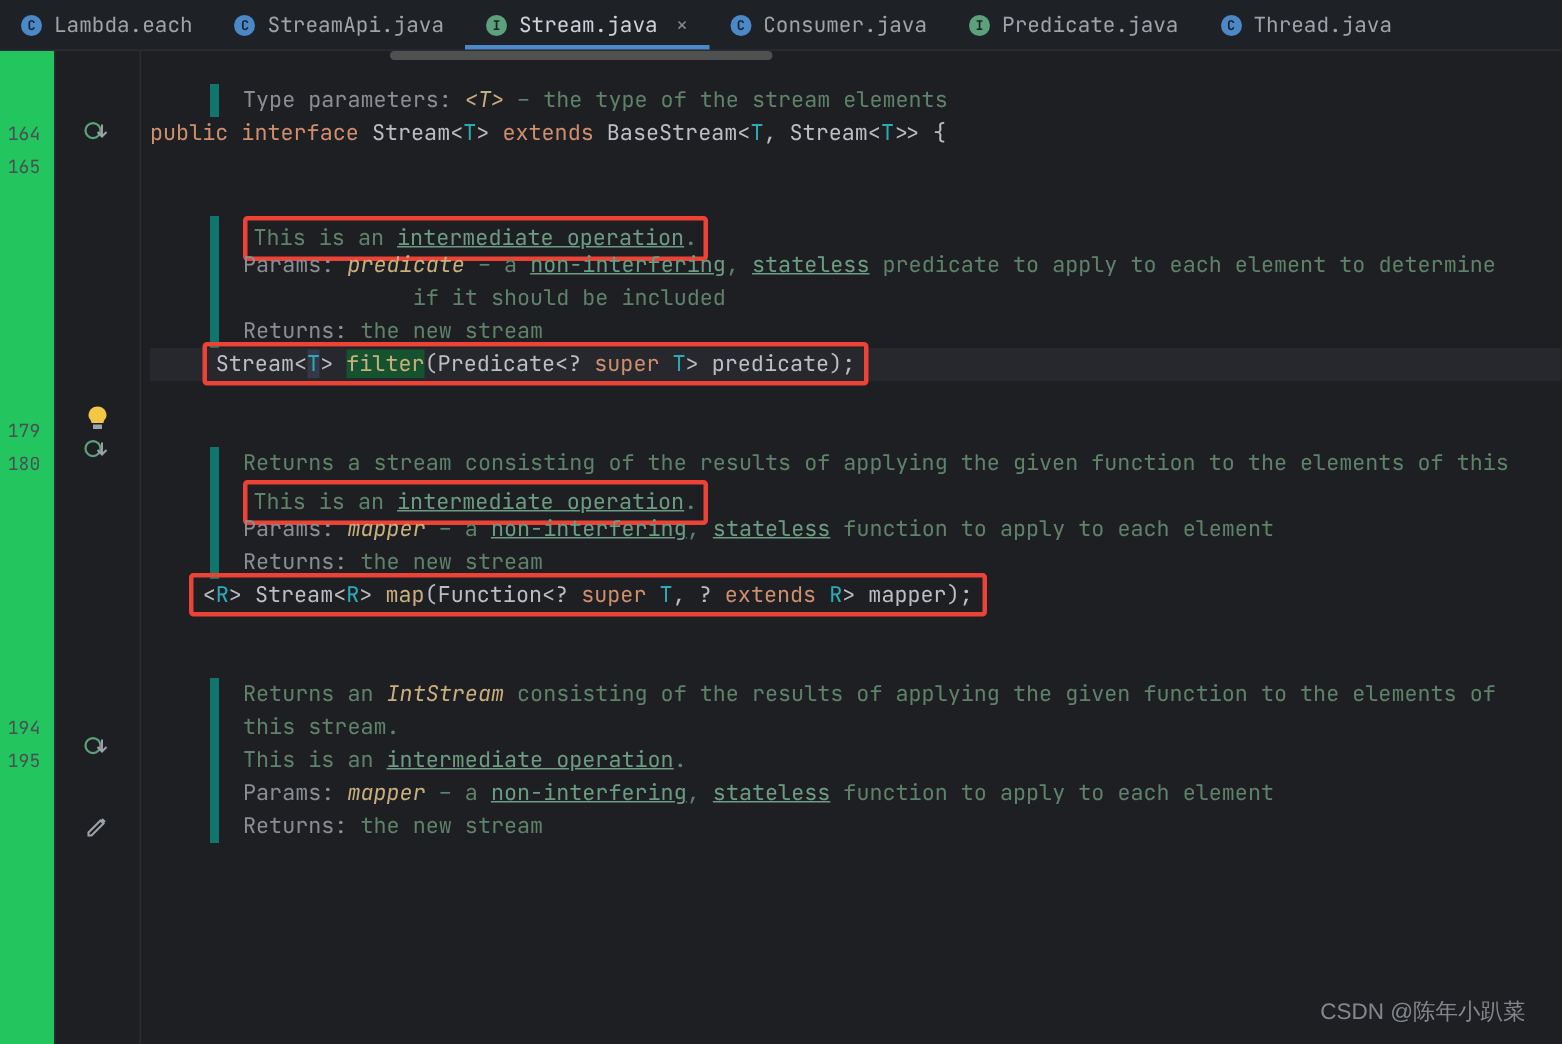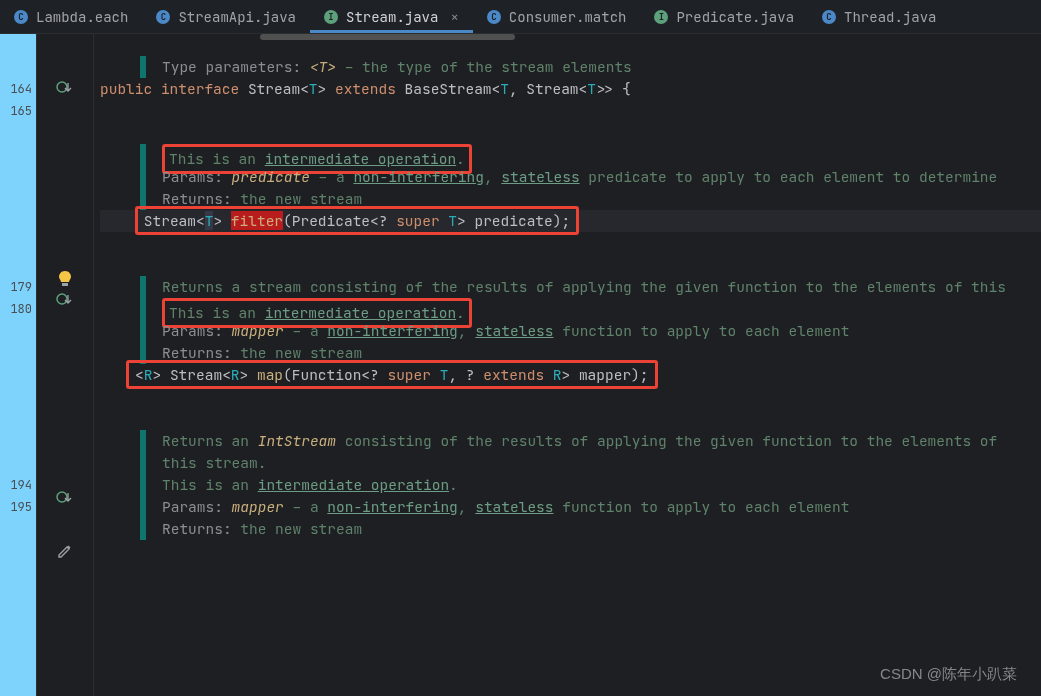--- a/index.html
+++ b/index.html
@@ -56,23 +56,23 @@
     color: #888;
     font-size: 14px;
     margin-left: 4px;
   }
   .editor-wrap {
     display: flex;
     height: calc(100% - 34px);
   }
   .gutter {
     width: 36px;
-    background: #7dd3fc;
+    background: #22c55e;
     color: #4b4e55;
-    text-align: right;
+    text-align: center;
     padding-right: 4px;
     font-size: 12px;
   }
   .gutter .ln { height: 22px; line-height: 22px; }
   .markers {
     width: 58px;
     background: #1e1f22;
     border-right: 1px solid #2b2d30;
     border-left: 1px solid #2b2d30;
     color: #707378;
@@ -116,21 +116,21 @@
     display: inline-block;
   }
   .redbox-wide {
     border: 3px solid #ed4337;
     border-radius: 3px;
     padding: 2px 6px;
   }
   .hl-current {
     background: #26282d;
   }
-  .hl-select { background: #b91c1c; }
+  .hl-select { background: #14532d; }
   .hl-usage { background: #353846; }
   .overflow-bar {
     position: absolute;
     top: 34px;
     left: 260px;
     width: 255px;
     background: #505050;
     height: 6px;
     border-radius: 3px;
   }
@@ -160,21 +160,21 @@
     <span class="icon-circle ic-c">C</span>
     <span>StreamApi.java</span>
   </div>
   <div class="tab active">
     <span class="icon-circle ic-i">I</span>
     <span>Stream.java</span>
     <span class="close">×</span>
   </div>
   <div class="tab">
     <span class="icon-circle ic-c">C</span>
-    <span>Consumer.match</span>
+    <span>Consumer.java</span>
   </div>
   <div class="tab">
     <span class="icon-circle ic-i">I</span>
     <span>Predicate.java</span>
   </div>
   <div class="tab">
     <span class="icon-circle ic-c">C</span>
     <span>Thread.java</span>
   </div>
 </div>
@@ -247,20 +247,21 @@
   </div>
 
   <div class="code">
     <div class="line"></div>
     <div class="line javadoc"><span class="tag">Type parameters: </span><span class="mono">&lt;T&gt;</span><span> – the type of the stream elements</span></div>
     <div class="line"><span class="kw">public</span> <span class="kw">interface</span> <span class="type">Stream</span><span class="plain">&lt;</span><span class="gen">T</span><span class="plain">&gt;</span> <span class="kw">extends</span> <span class="type">BaseStream</span><span class="plain">&lt;</span><span class="gen">T</span><span class="plain">, </span><span class="type">Stream</span><span class="plain">&lt;</span><span class="gen">T</span><span class="plain">&gt;&gt;</span><span class="plain"> {</span></div>
     <div class="line"></div>
     <div class="line"></div>
     <div class="line javadoc"><span class="redbox"><span>This is an </span><span class="link">intermediate operation</span><span>.</span></span></div>
     <div class="line javadoc"><span class="tag">Params: </span><span class="mono">predicate</span><span> – a </span><span class="link">non-interfering</span><span>, </span><span class="link">stateless</span><span> predicate to apply to each element to determine</span></div>
+    <div class="line javadoc">             <span>if it should be included</span></div>
     <div class="line javadoc"><span class="tag">Returns: </span><span>the new stream</span></div>
     <div class="line hl-current">    <span class="redbox-wide"><span class="type">Stream</span><span class="plain">&lt;</span><span class="gen hl-usage">T</span><span class="plain">&gt; </span><span class="method hl-select">filter</span><span class="paren">(</span><span class="type">Predicate</span><span class="plain">&lt;</span><span class="plain">? </span><span class="kw">super</span><span> </span><span class="gen">T</span><span class="plain">&gt;</span><span class="plain"> predicate</span><span class="paren">);</span></span></div>
     <div class="line"></div>
     <div class="line"></div>
     <div class="line javadoc"><span>Returns a stream consisting of the results of applying the given function to the elements of this</span></div>
     <div class="line javadoc"><span class="redbox"><span>This is an </span><span class="link">intermediate operation</span><span>.</span></span></div>
     <div class="line javadoc"><span class="tag">Params: </span><span class="mono">mapper</span><span> – a </span><span class="link">non-interfering</span><span>, </span><span class="link">stateless</span><span> function to apply to each element</span></div>
     <div class="line javadoc"><span class="tag">Returns: </span><span>the new stream</span></div>
     <div class="line">   <span class="redbox-wide"><span class="plain">&lt;</span><span class="gen">R</span><span class="plain">&gt; </span><span class="type">Stream</span><span class="plain">&lt;</span><span class="gen">R</span><span class="plain">&gt; </span><span class="method">map</span><span class="paren">(</span><span class="type">Function</span><span class="plain">&lt;</span><span class="plain">? </span><span class="kw">super</span><span> </span><span class="gen">T</span><span class="plain">, </span><span class="plain">? </span><span class="kw">extends</span><span> </span><span class="gen">R</span><span class="plain">&gt;</span><span class="plain"> mapper</span><span class="paren">);</span></span></div>
     <div class="line"></div>

